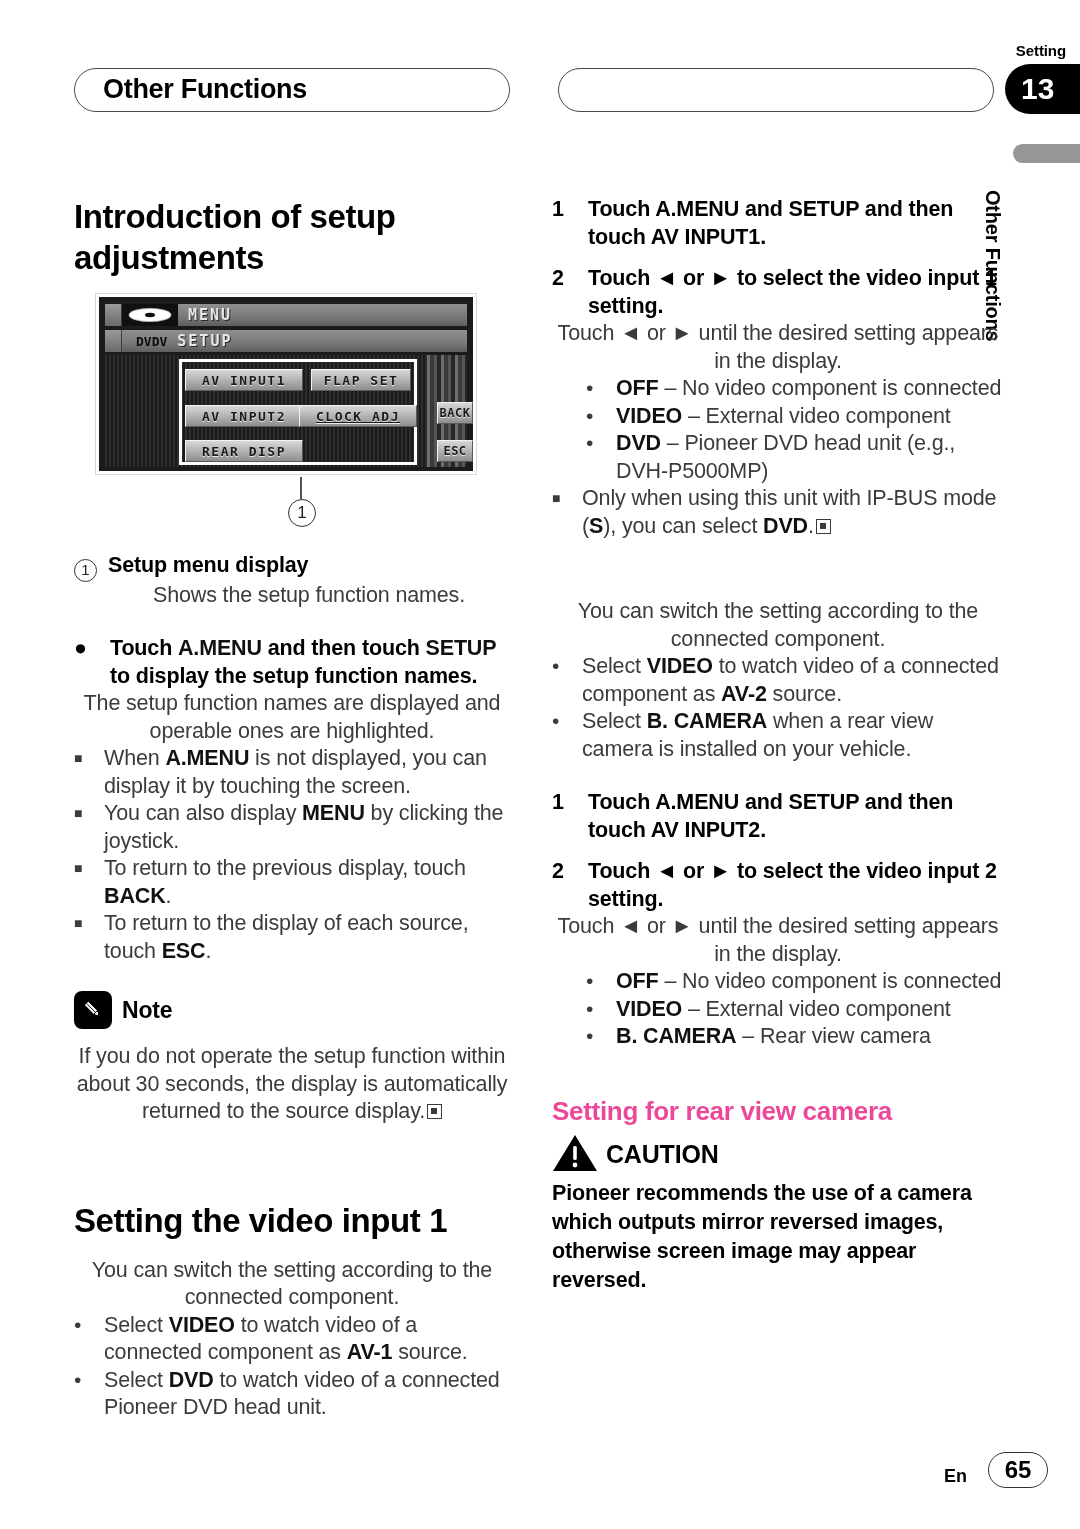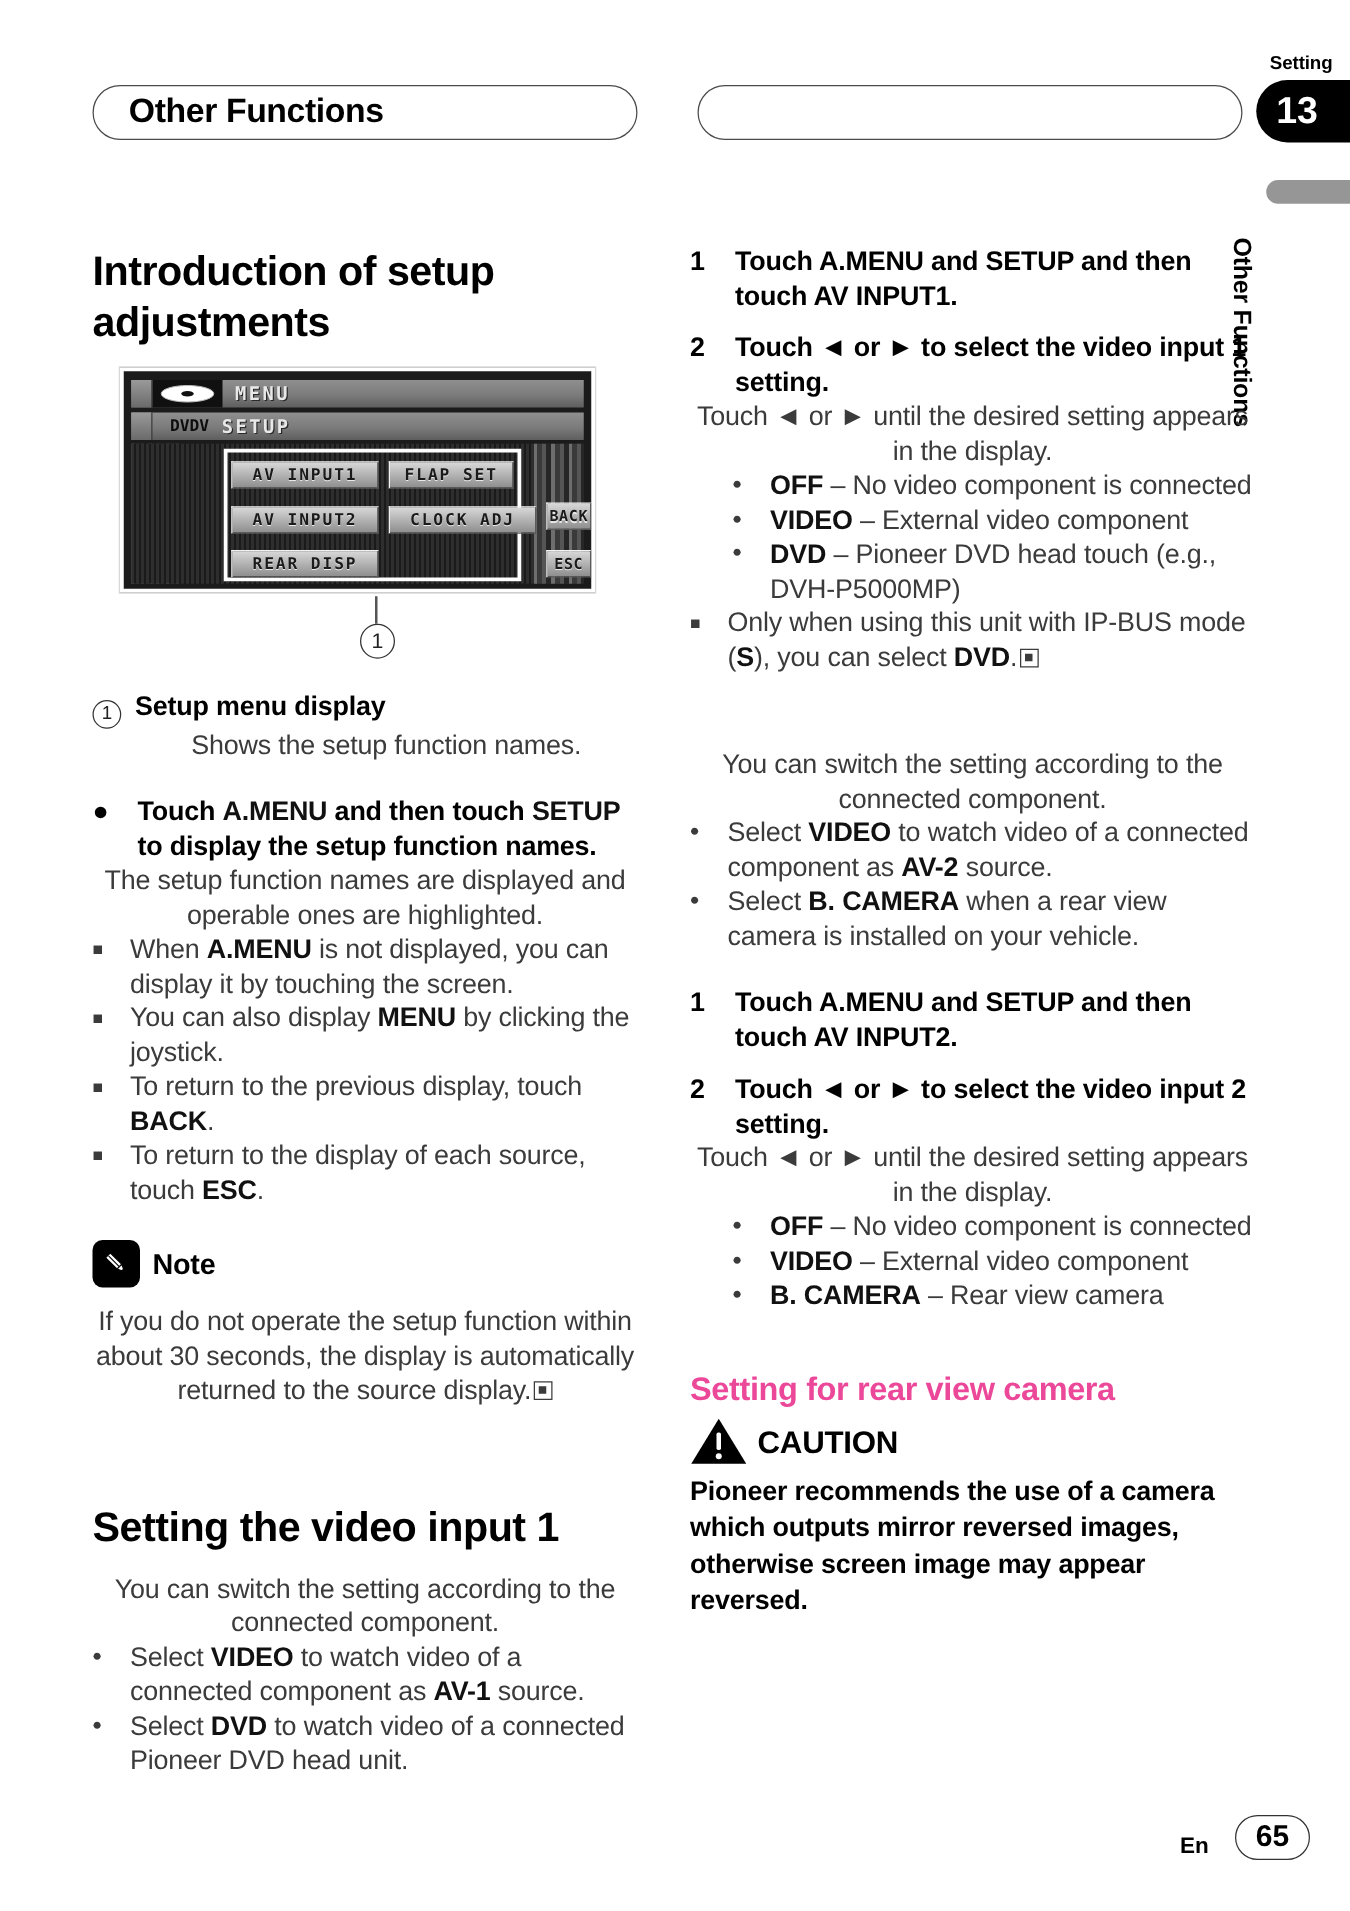--- a/index.html
+++ b/index.html
@@ -273,21 +273,21 @@
     color: #1a1a1a;
     display: flex;
     align-items: center;
     justify-content: center;
     white-space: nowrap;
     text-shadow: 0 1px 0 #e9e9e9;
   }
   #key-avinput1 { left: 86px;  top: 72px;  width: 118px; height: 22px; }
   #key-flapset  { left: 212px; top: 72px;  width: 100px; height: 22px; }
   #key-avinput2 { left: 86px;  top: 108px; width: 118px; height: 22px; }
-  #key-clockadj { left: 212px; top: 108px; width: 118px; height: 22px; }
+  #key-clockadj { left: 200px; top: 108px; width: 118px; height: 22px; text-decoration: underline; }
   #key-reardisp { left: 86px;  top: 143px; width: 118px; height: 22px; }
   #key-back     { left: 338px; top: 105px; width: 36px;  height: 22px; letter-spacing:0.5px; font-size:12px;}
   #key-esc      { left: 338px; top: 143px; width: 36px;  height: 22px; letter-spacing:0.5px; font-size:12px;}
 
   #callout-line {
     position: absolute;
     left: 204px;
     top: 183px;
     width: 1.5px;
     height: 22px;
@@ -546,21 +546,21 @@
   <div class="row indent">
     <div class="mark dot-mark">•</div>
     <div class="txt"><b>OFF</b> <span>– No video component is connected</span></div>
   </div>
   <div class="row indent">
     <div class="mark dot-mark">•</div>
     <div class="txt"><b>VIDEO</b> <span>– External video component</span></div>
   </div>
   <div class="row indent">
     <div class="mark dot-mark">•</div>
-    <div class="txt"><b>DVD</b> <span>– Pioneer DVD head touch (e.g., DVH-P5000MP)</span></div>
+    <div class="txt"><b>DVD</b> <span>– Pioneer DVD head unit (e.g., DVH-P5000MP)</span></div>
   </div>
 
   <div class="row hang">
     <div class="mark sq-mark">■</div>
     <div class="txt">Only when using this unit with IP-BUS mode (<b>S</b>), you can select <b>DVD</b>.<span class="endmark"></span></div>
   </div>
 
   <div style="height:58px"></div>
 
   <p class="body">You can switch the setting according to the connected component.</p>

